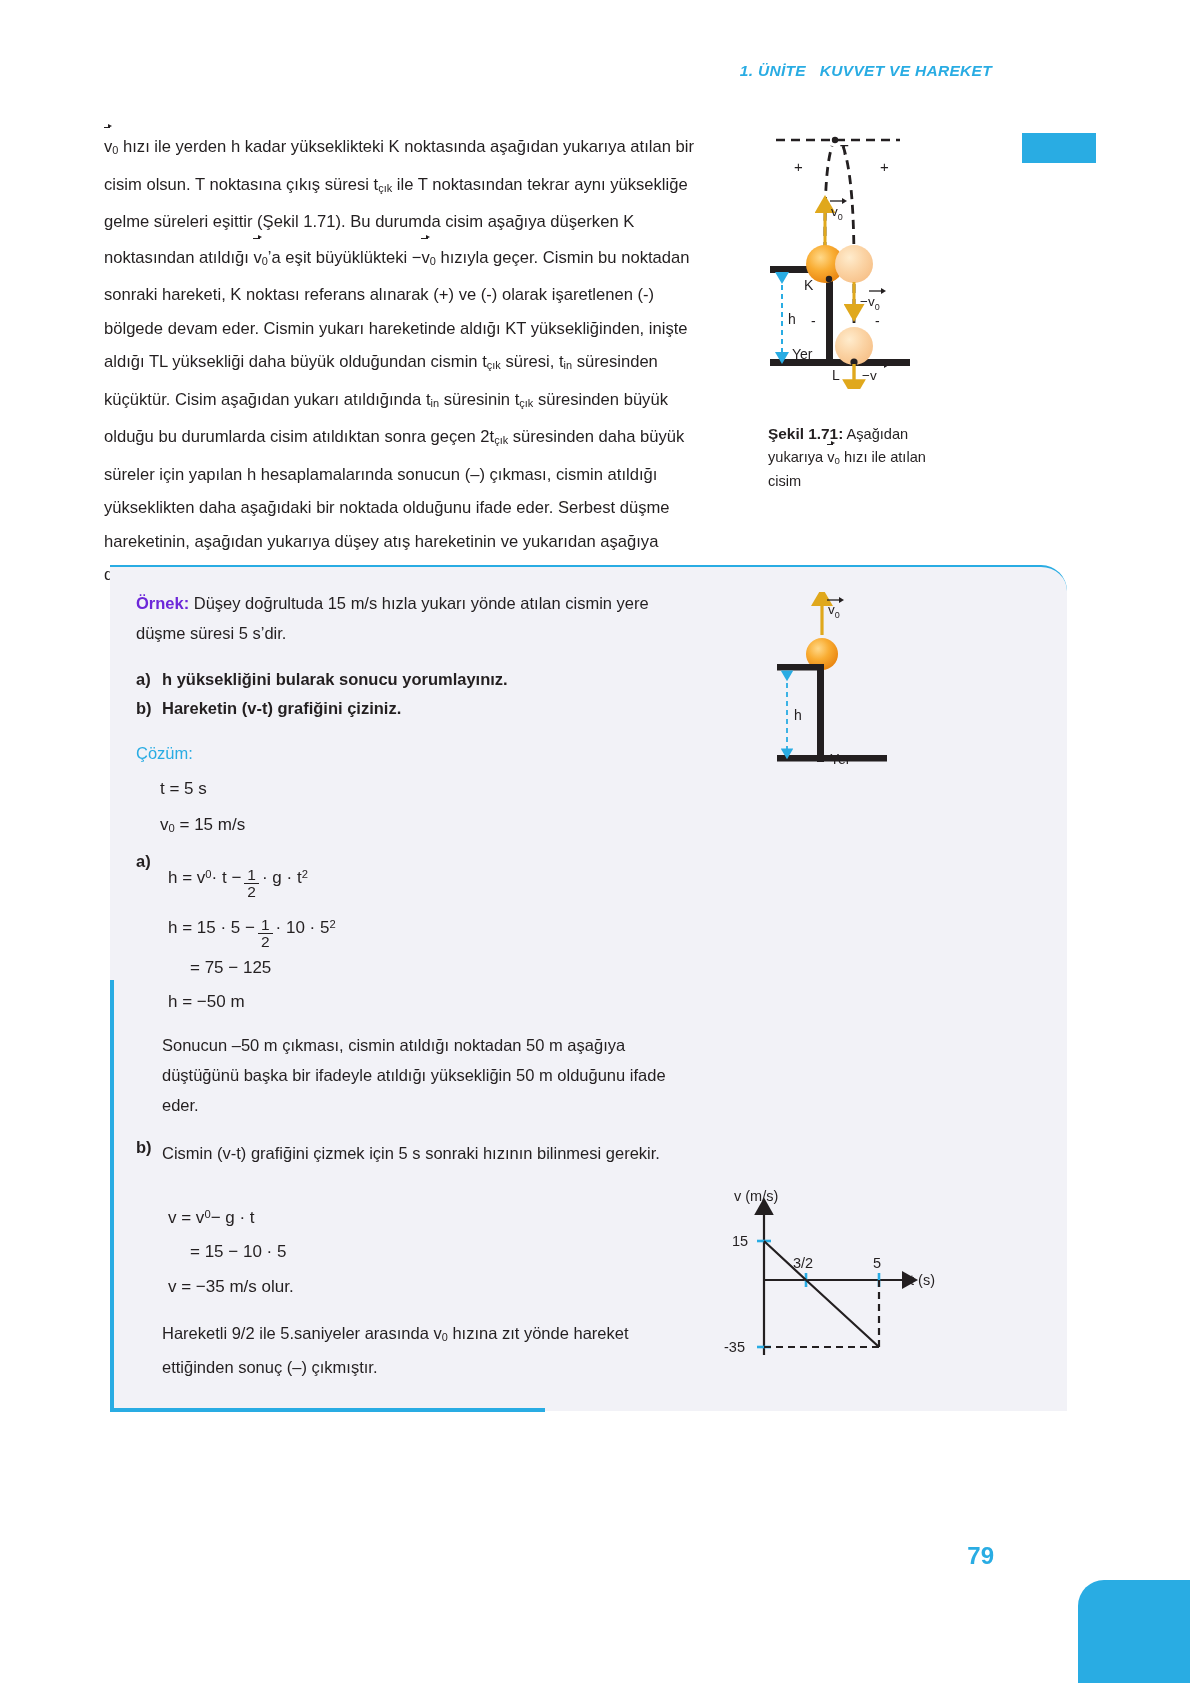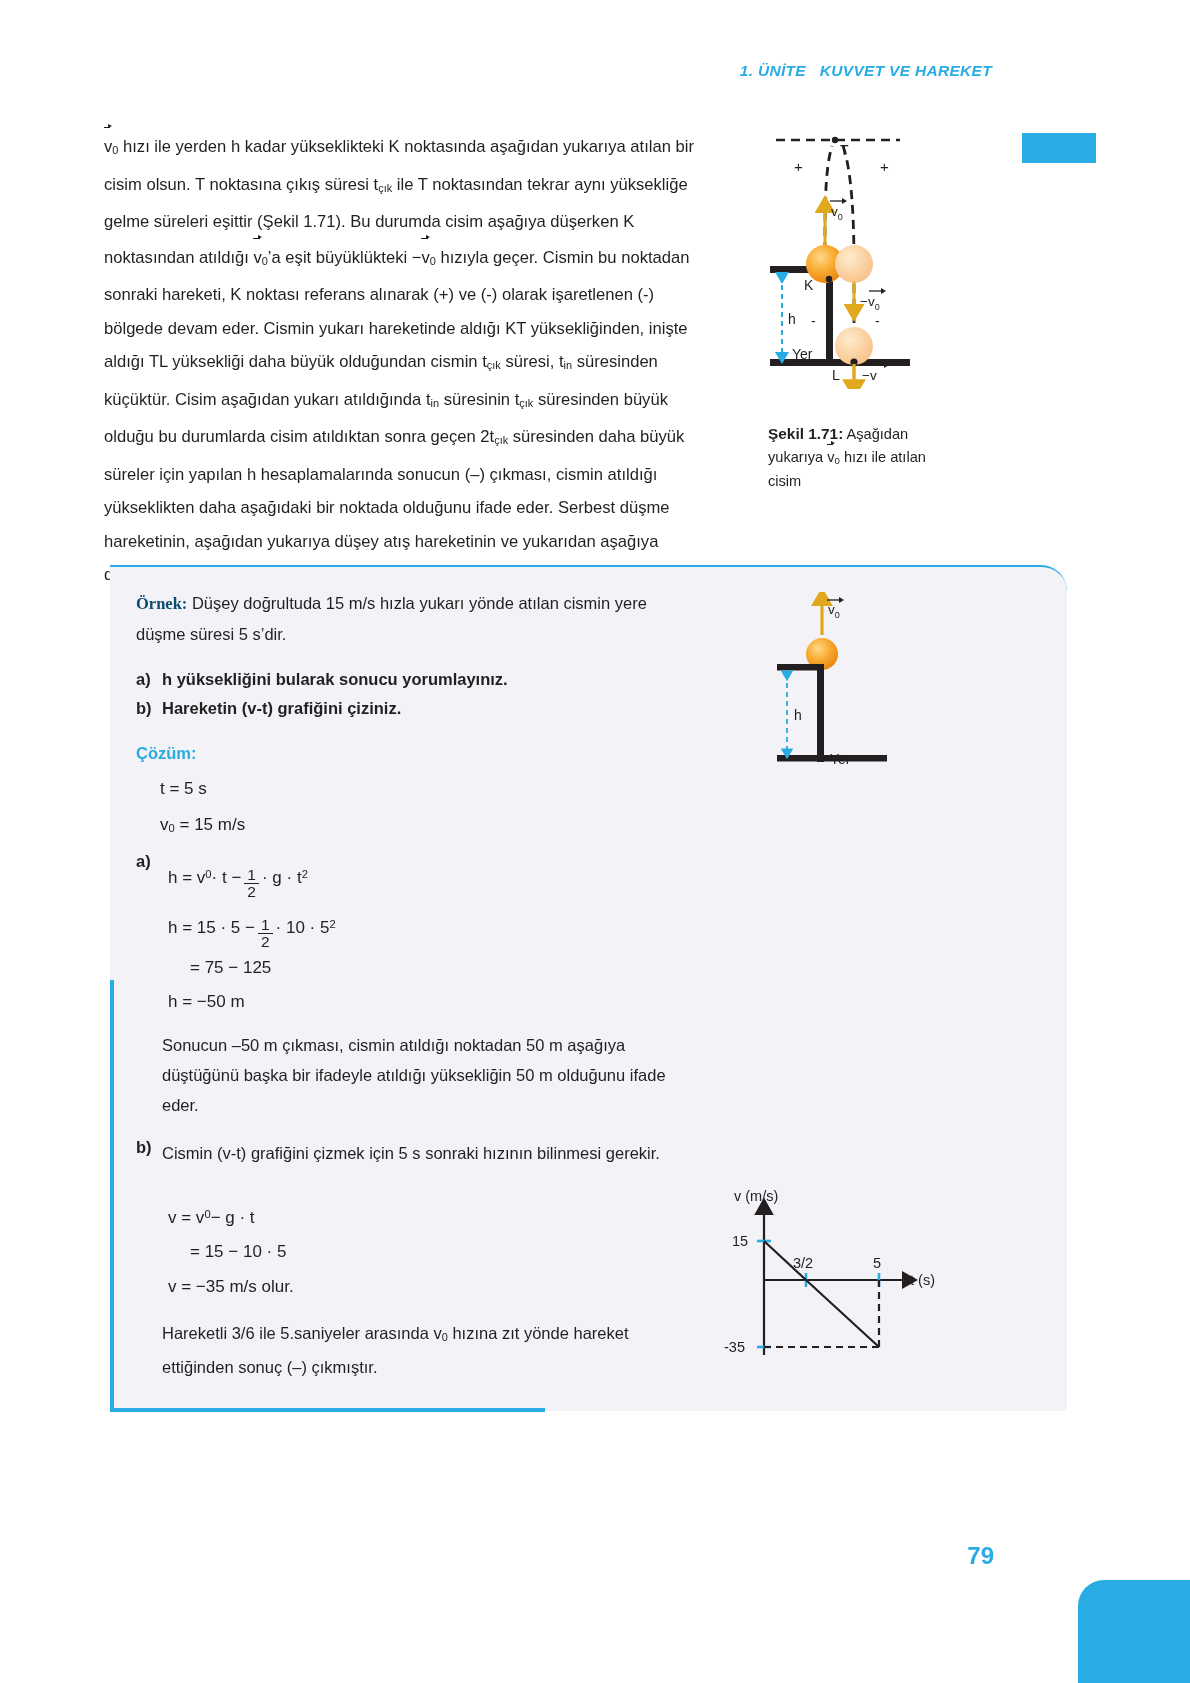--- a/index.html
+++ b/index.html
@@ -69,35 +69,35 @@
   }
   .exbox-leftbar {
     position: absolute; left: 110px; top: 980px;
     width: 4px; height: 430px; background: #29ace3;
   }
   .exbox-botbar {
     position: absolute; left: 110px; top: 1408px;
     width: 435px; height: 4px; background: #29ace3;
   }
 
-  .ex-label { color: #0c4a6e; font-weight: 700; font-family: Liberation Serif, serif; }
+  .ex-label { color: #6d28d9; font-weight: 700; }
   .ex-stem {
     position: absolute; left: 136px; top: 588px; width: 560px;
     font-size: 16.5px; line-height: 30px;
   }
   .ex-qs {
     position: absolute; left: 136px; top: 665px; width: 560px;
     font-size: 16.5px; line-height: 28.5px; font-weight: 700;
   }
   .ex-qs .qrow { display: flex; gap: 9px; }
   .ex-qs .qkey { width: 17px; flex: none; }
 
   .soln-title {
     position: absolute; left: 136px; top: 744px;
-    font-size: 16.5px; font-weight: 700; color: #29ace3;
+    font-size: 16.5px; font-weight: 400; color: #29ace3;
   }
 
   .given1 { position: absolute; left: 160px; top: 779px; font-size: 17px; }
   .given2 { position: absolute; left: 160px; top: 815px; font-size: 17px; }
   .part-a { position: absolute; left: 136px; top: 852px; font-size: 16.5px; font-weight: 700; }
   .part-b { position: absolute; left: 136px; top: 1138px; font-size: 16.5px; font-weight: 700; }
 
   .eq { position: absolute; font-size: 17px; white-space: nowrap; display: flex; align-items: flex-start; }
   .frac {
     display: inline-flex; flex-direction: column; align-items: center;
@@ -291,21 +291,21 @@
 
   <div class="eq eq5">
     <span>v = v</span>
       <sub>0</sub>
       <span> − g · t</span>
   </div>
   <div class="eq eq6">= 15 − 10 · 5</div>
   <div class="eq eq7">v = −35 m/s olur.</div>
 
   <div class="para-c">
-    <span>Hareketli 3/6 ile 5.saniyeler arasında  v</span><sub>0</sub><span> hızına zıt yönde hareket ettiğinden  sonuç (–) çıkmıştır.</span>
+    <span>Hareketli 9/2 ile 5.saniyeler arasında  v</span><sub>0</sub><span> hızına zıt yönde hareket ettiğinden  sonuç (–) çıkmıştır.</span>
   </div>
 
   <div class="fig2">
     <svg width="150" height="190" viewBox="0 0 150 190">
       <defs>
         <radialGradient id="ballC" cx="38%" cy="33%" r="72%">
           <stop offset="0%" stop-color="#ffd98a"></stop>
           <stop offset="48%" stop-color="#f9ad33"></stop>
           <stop offset="100%" stop-color="#e8830f"></stop>
         </radialGradient>

